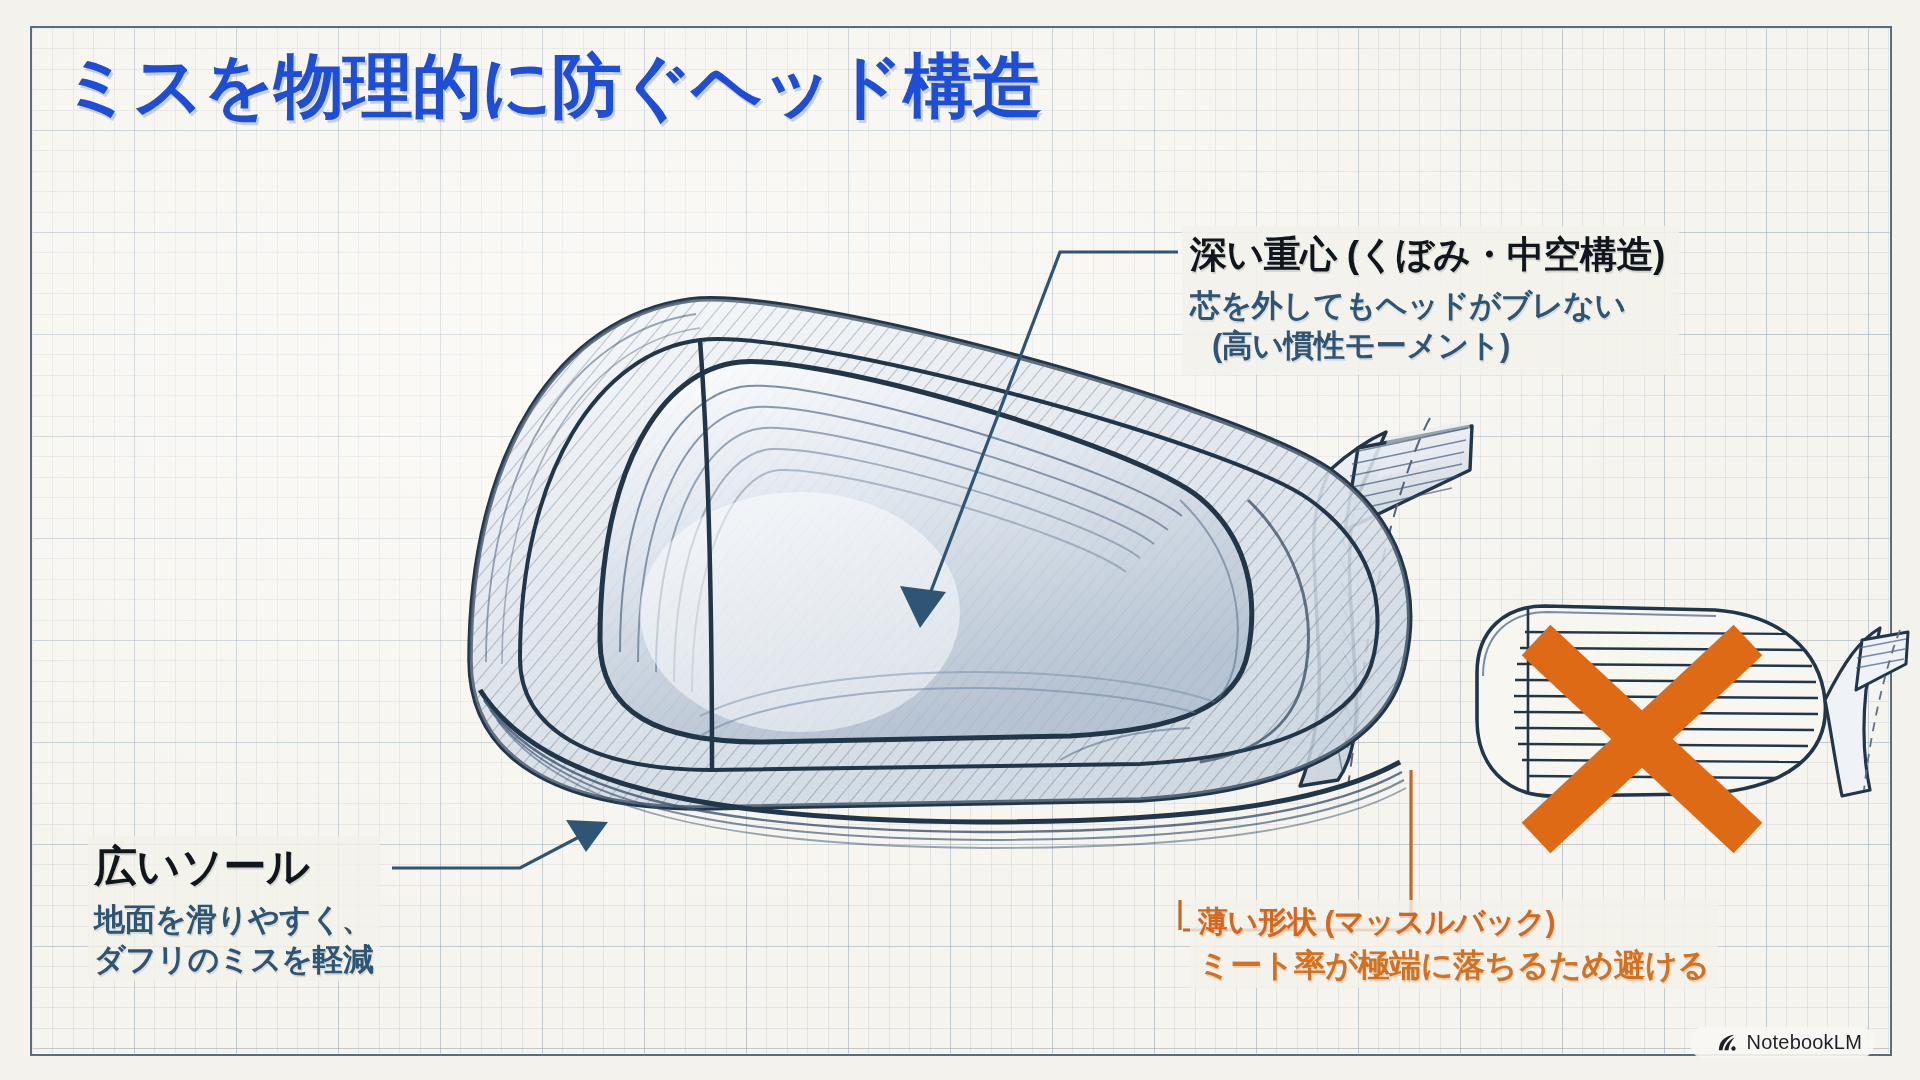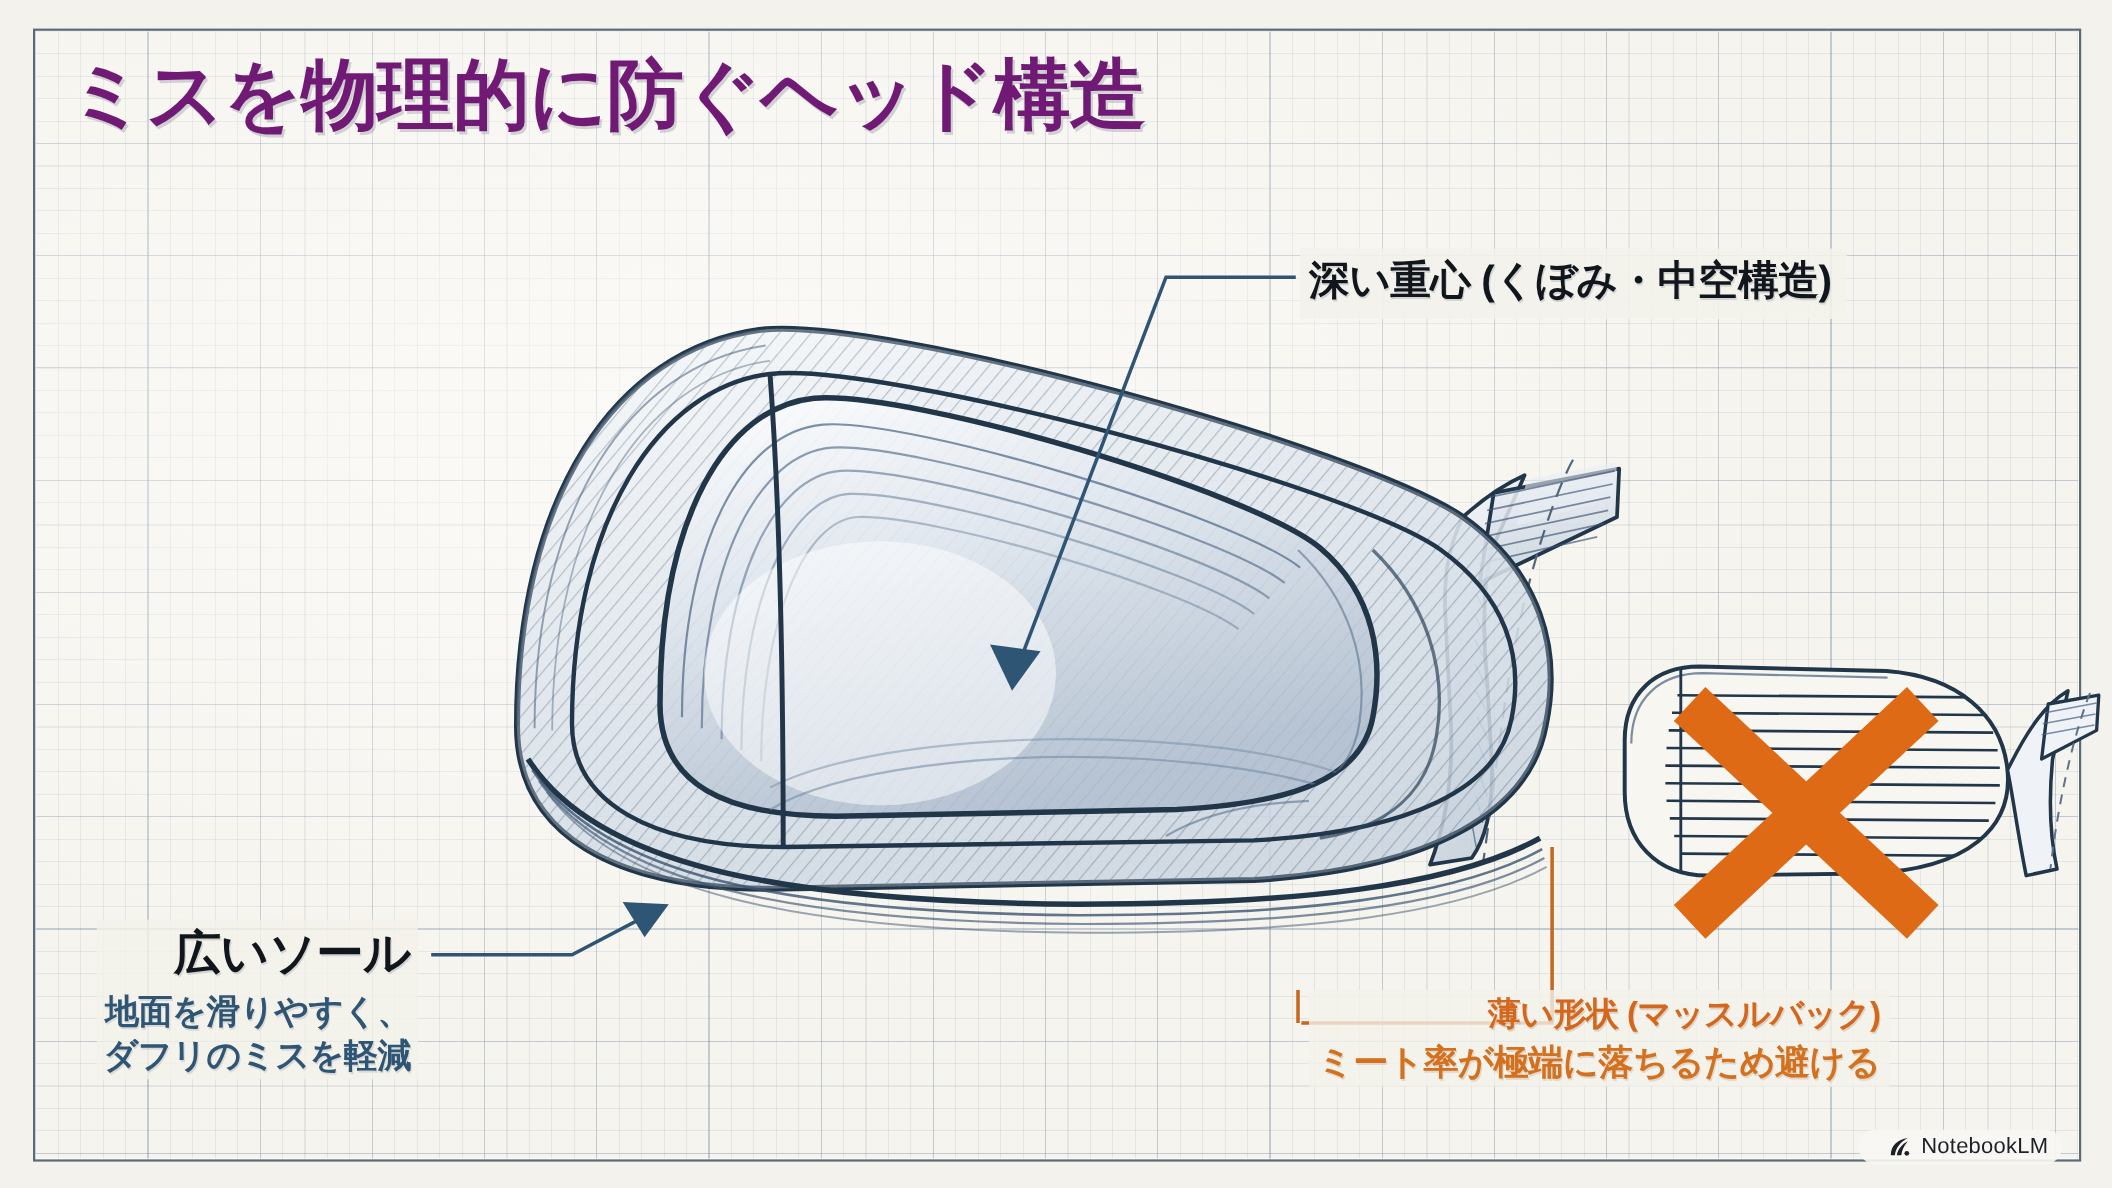--- a/index.html
+++ b/index.html
@@ -27,27 +27,27 @@
   .paper-grain{
     position:absolute; inset:0;
     background:radial-gradient(ellipse at 30% 35%, rgba(255,255,255,.55), rgba(246,244,238,0) 60%);
     pointer-events:none;
   }
 
   
   .title{
     position:absolute; left:62px; top:40px;
     font-size:70px; font-weight:700; letter-spacing:-1px;
-    color:#701a75;
+    color:#1d4ed8;
     text-shadow:2px 3px 0 rgba(160,165,170,.45);
     white-space:nowrap;
   }
 
   
-  .callout{ position:absolute;text-align:right; }
+  .callout{ position:absolute; }
   .callout .head{
     font-size:37px; font-weight:700; letter-spacing:-.5px; white-space:nowrap;
     color:#11161c;
     text-shadow:1px 2px 0 rgba(170,175,180,.45);
   }
   .callout .body{
     font-size:31px; font-weight:700; line-height:1.28; letter-spacing:-.5px;
     color:#2e5574; white-space:nowrap;
     text-shadow:1px 2px 0 rgba(175,180,188,.40);
   }
@@ -272,20 +272,24 @@
         <path d="M1180 930 L 1180 900"></path>
       </g>
     </g>
   </svg>
 
   <div class="title">ミスを物理的に防ぐヘッド構造</div>
 
   <div class="callout cal-topright">
     <div class="sheet">
       <div class="head">深い重心 (くぼみ・中空構造)</div>
+      <div class="body">
+        <div>芯を外してもヘッドがブレない</div>
+        <div class="l2">(高い慣性モーメント)</div>
+      </div>
     </div>
   </div>
 
   <div class="callout cal-bottomleft">
     <div class="sheet">
       <div class="head">広いソール</div>
       <div class="body">
         <div>地面を滑りやすく、</div>
         <div>ダフリのミスを軽減</div>
       </div>

